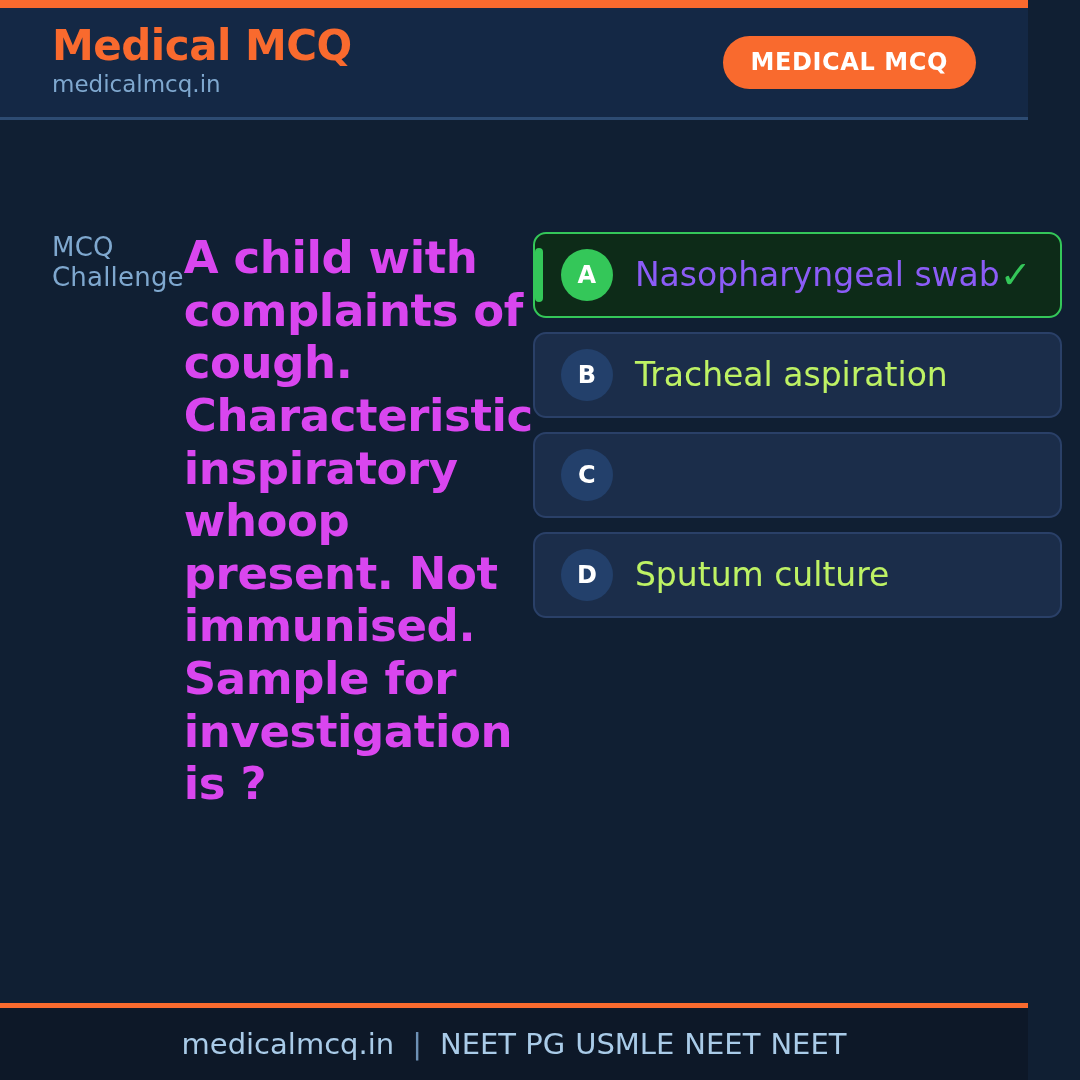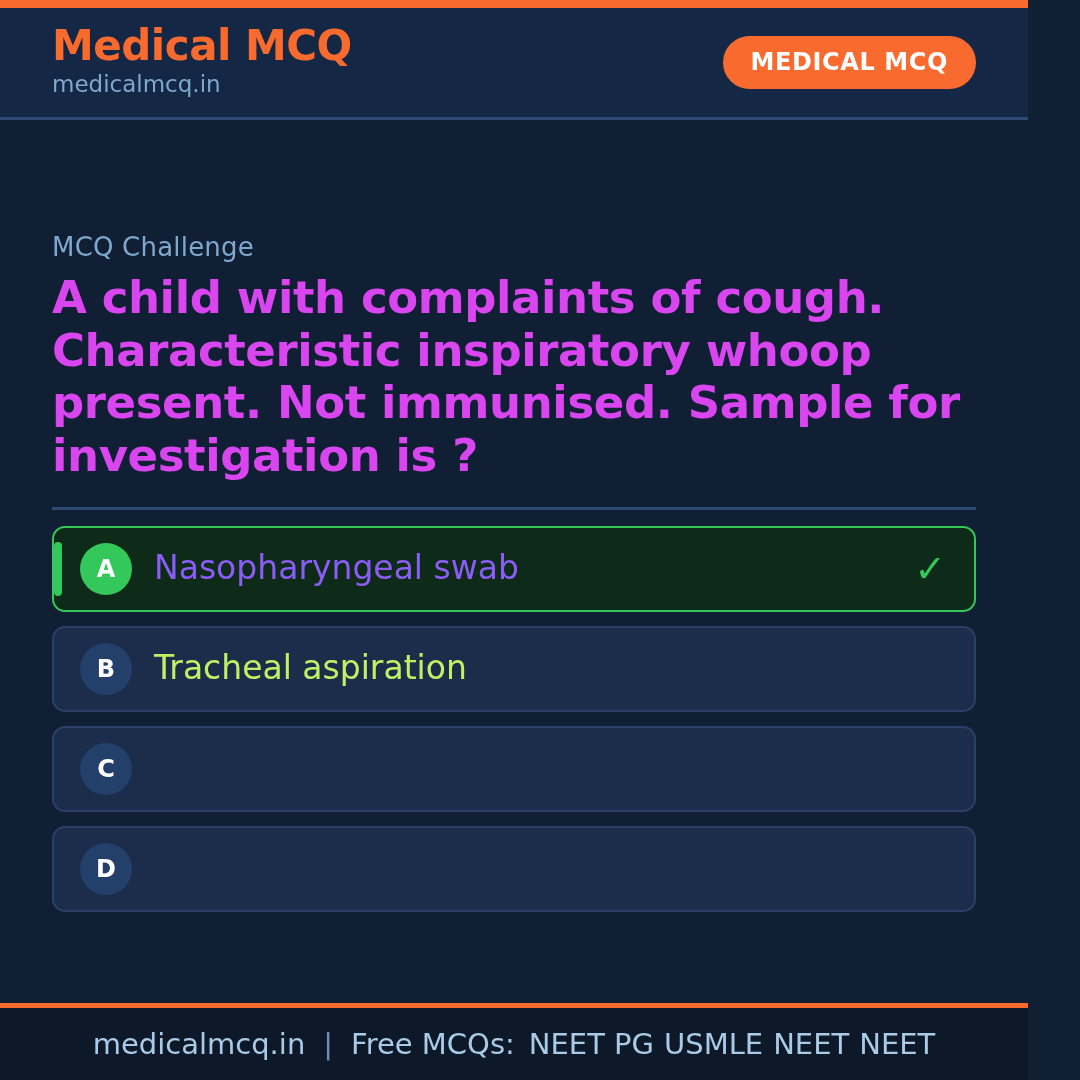--- a/index.html
+++ b/index.html
@@ -75,21 +75,21 @@
     border-radius: 30px;
     white-space: nowrap;
   }
 
   
   .main {
     flex: 1 1 auto;
     padding: 112px 52px 0 52px;
     box-sizing: border-box;
     display: flex;
-    flex-direction: column;
+    flex-direction: row;
   }
   .eyebrow {
     font-family: "DejaVu Sans", sans-serif;
     font-size: 26px;
     color: #7fa8cf;
     letter-spacing: 0.2px;
     margin-bottom: 10px;
   }
   .question {
     font-family: "DejaVu Sans", sans-serif;
@@ -233,30 +233,30 @@
         <div class="badge">B</div>
         <div class="option-text">Tracheal aspiration</div>
       </div>
 
       <div class="option">
         <div class="badge">C</div>
       </div>
 
       <div class="option">
         <div class="badge">D</div>
+        <div class="option-text">Sputum culture</div>
       </div>
 
     </div>
   </div>
 
   <div class="footer">
     <div class="footer-row">
       <span>medicalmcq.in</span>
       <span class="footer-sep">|</span>
-      <span>Free MCQs:</span>
       <span class="footer-exams">
         <span>NEET PG</span>
         <span>USMLE</span>
         <span>NEET</span>
         <span>NEET</span>
       </span>
     </div>
   </div>
 
 </div>

